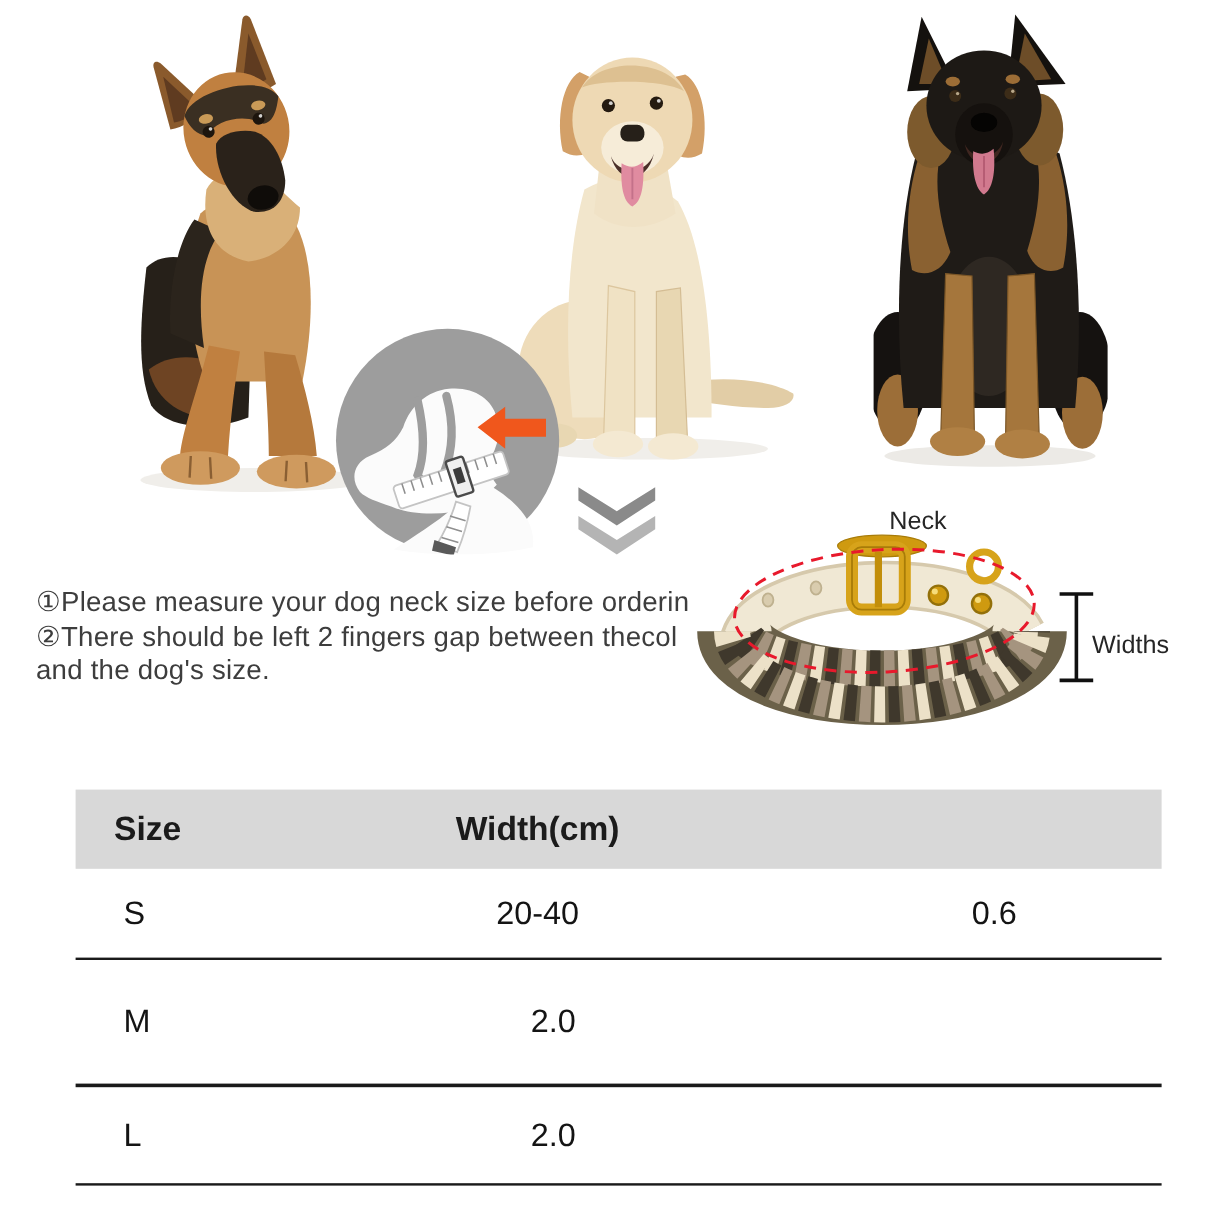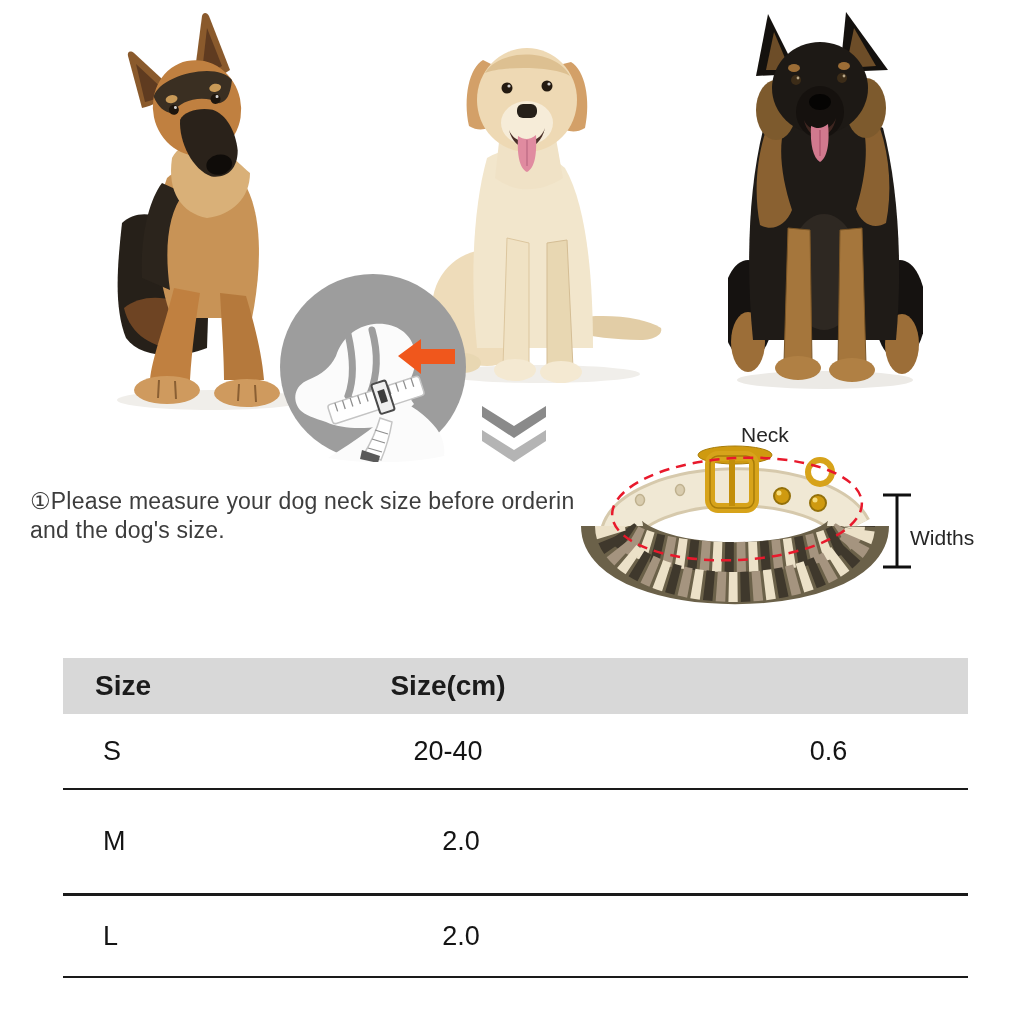--- a/index.html
+++ b/index.html
@@ -10,21 +10,21 @@
   
   #instructions{left:30px;top:487px;width:560px;font-size:23px;line-height:28.5px;color:#3d3d3d;
                 letter-spacing:.2px;}
 
   
   .fig-label{font-size:21px;color:#262626;}
 
   
   #size-table{left:63px;top:658px;width:905px;}
   .t-grid{display:grid;grid-template-columns:170px 430px 305px;align-items:center;}
-  .thead{height:56px;background:#d8d8d8;font-size:28px;font-weight:600;color:#1b1b1b;}
+  .thead{height:66px;background:#d8d8d8;font-size:28px;font-weight:600;color:#1b1b1b;}
   .th-size{padding-left:32px;}
   .t-center{text-align:center;}
   .t-rightcol{padding-left:26px;}
   .trow{font-size:27px;font-weight:500;color:#141414;}
   .trow .td-size{padding-left:40px;}
   .trow-0{height:74px;border-bottom:2px solid #1a1a1a;}
   .trow-1{height:103px;border-bottom:3px solid #1a1a1a;}
   .trow-2{height:80px;border-bottom:2px solid #1a1a1a;}
 </style>
 </head>
@@ -139,20 +139,21 @@
     <polygon points="120,84 143,67 143,77 177,77 177,92 143,92 143,102" fill="#f0571c"></polygon>
   </svg>
 
   <svg class="abs" style="left:476px;top:404px;" width="76" height="60" viewBox="0 0 76 60">
     <polygon points="6,2 38,22 70,2 70,13 38,34 6,13" fill="#8a8a8a"></polygon>
     <polygon points="6,26 38,46 70,26 70,37 38,58 6,37" fill="#b4b4b4"></polygon>
   </svg>
 
   <div class="abs" id="instructions">
     <div>①Please measure your dog neck size before orderin</div>
+    <div>②There should be left 2 fingers gap between thecol</div>
     <div>and the dog's size.</div>
   </div>
 
   <div class="abs" style="left:580px;top:420px;width:442px;height:200px;">
     <svg class="abs" style="left:0;top:0;" width="442" height="195" viewBox="0 0 442 195">
 
       <path d="M40,112 A118,52 0 0 1 272,108" stroke="#d6c9ac" stroke-width="40" fill="none"></path>
       <path d="M40,112 A118,52 0 0 1 272,108" stroke="#f0e8d4" stroke-width="34" fill="none"></path>
       <ellipse cx="60" cy="80" rx="4.5" ry="5.5" fill="#d9ccae" stroke="#bfb18f" stroke-width="1.5"></ellipse>
       <ellipse cx="100" cy="70" rx="4.5" ry="5.5" fill="#d9ccae" stroke="#bfb18f" stroke-width="1.5"></ellipse>
@@ -183,21 +184,21 @@
         <line x1="303" y1="147" x2="331" y2="147" stroke="#101010" stroke-width="3"></line>
       </g>
     </svg>
     <div class="abs fig-label" style="left:128px;top:3px;margin-left:33px;">Neck</div>
     <div class="abs fig-label" style="left:330px;top:106px;">Widths</div>
   </div>
 
   <div class="abs" id="size-table">
     <div class="t-grid thead">
       <div class="th-size">Size</div>
-      <div class="t-center">Size(cm)</div>
+      <div class="t-center">Width(cm)</div>
     </div>
     <div class="t-grid trow trow-0">
       <div class="td-size">S</div>
       <div class="t-center">20-40</div>
       <div class="t-center t-rightcol">0.6</div>
     </div>
     <div class="t-grid trow trow-1">
       <div class="td-size">M</div>
       <div class="t-center t-rightcol">2.0</div>
     </div>

